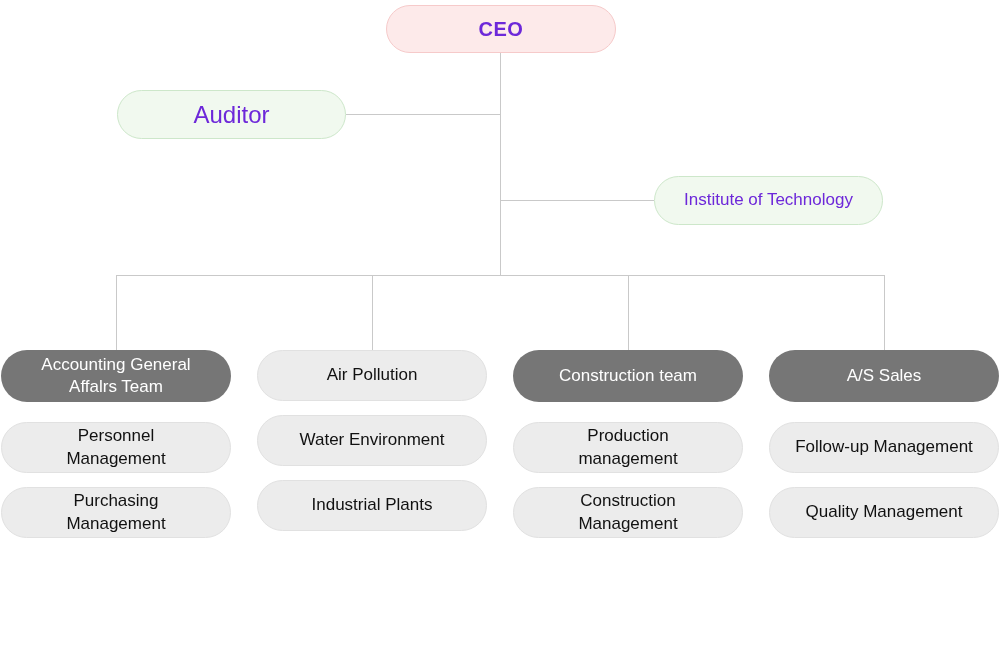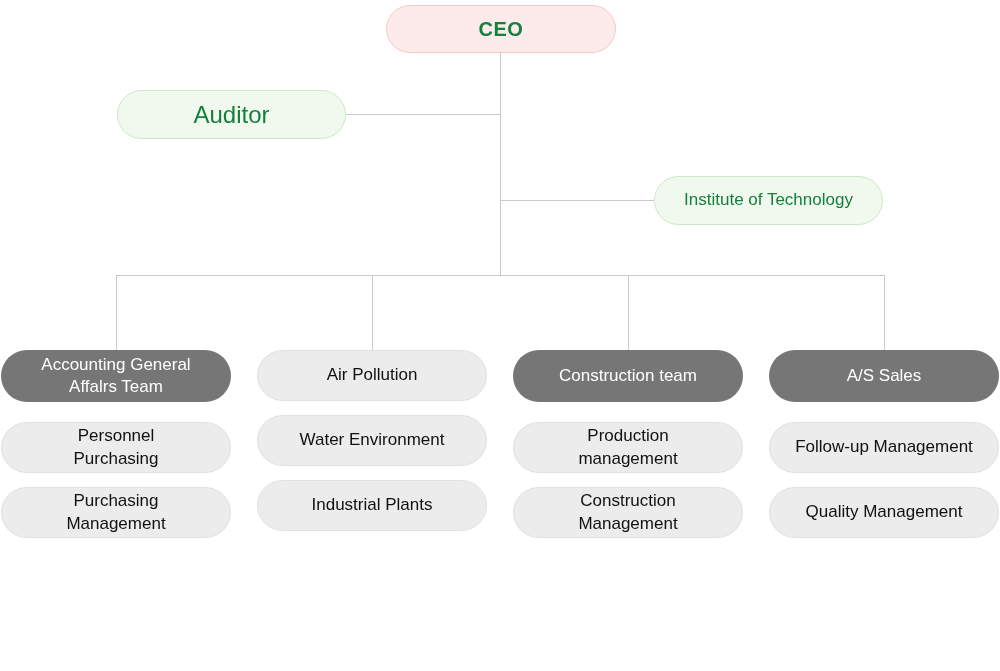--- a/index.html
+++ b/index.html
@@ -22,21 +22,21 @@
   .pill {
     position: absolute;
     display: flex;
     align-items: center;
     justify-content: center;
     text-align: center;
     border-radius: 999px;
     box-sizing: border-box;
     white-space: pre-line;
     line-height: 1.3;
-    color: #15803d;
+    color: #6d28d9;
   }
   .pill--ceo {
     left: 386px; top: 5px; width: 230px; height: 48px;
     background: var(--ceo-bg, #fdeaea);
     border: 1px solid var(--ceo-border, #f6caca);
     font-size: 20px;
     font-weight: 600;
     letter-spacing: 0.5px;
   }
   .pill--auditor {
@@ -113,21 +113,21 @@
   <div class="line" style="left:884px; top:275px; width:1px; height:75px;"></div>
 
   <div class="pill pill--ceo">CEO</div>
   <div class="pill pill--auditor">Auditor</div>
   <div class="pill pill--institute">Institute of Technology</div>
 
   <div class="column col-0">
     <div class="head">Accounting General
 Affalrs Team</div>
     <div class="item">Personnel
-Purchasing</div>
+Management</div>
     <div class="item">Purchasing
 Management</div>
   </div>
 
   <div class="column col-1">
     <div class="item">Air Pollution</div>
     <div class="item">Water Environment</div>
     <div class="item">Industrial Plants</div>
   </div>
 

